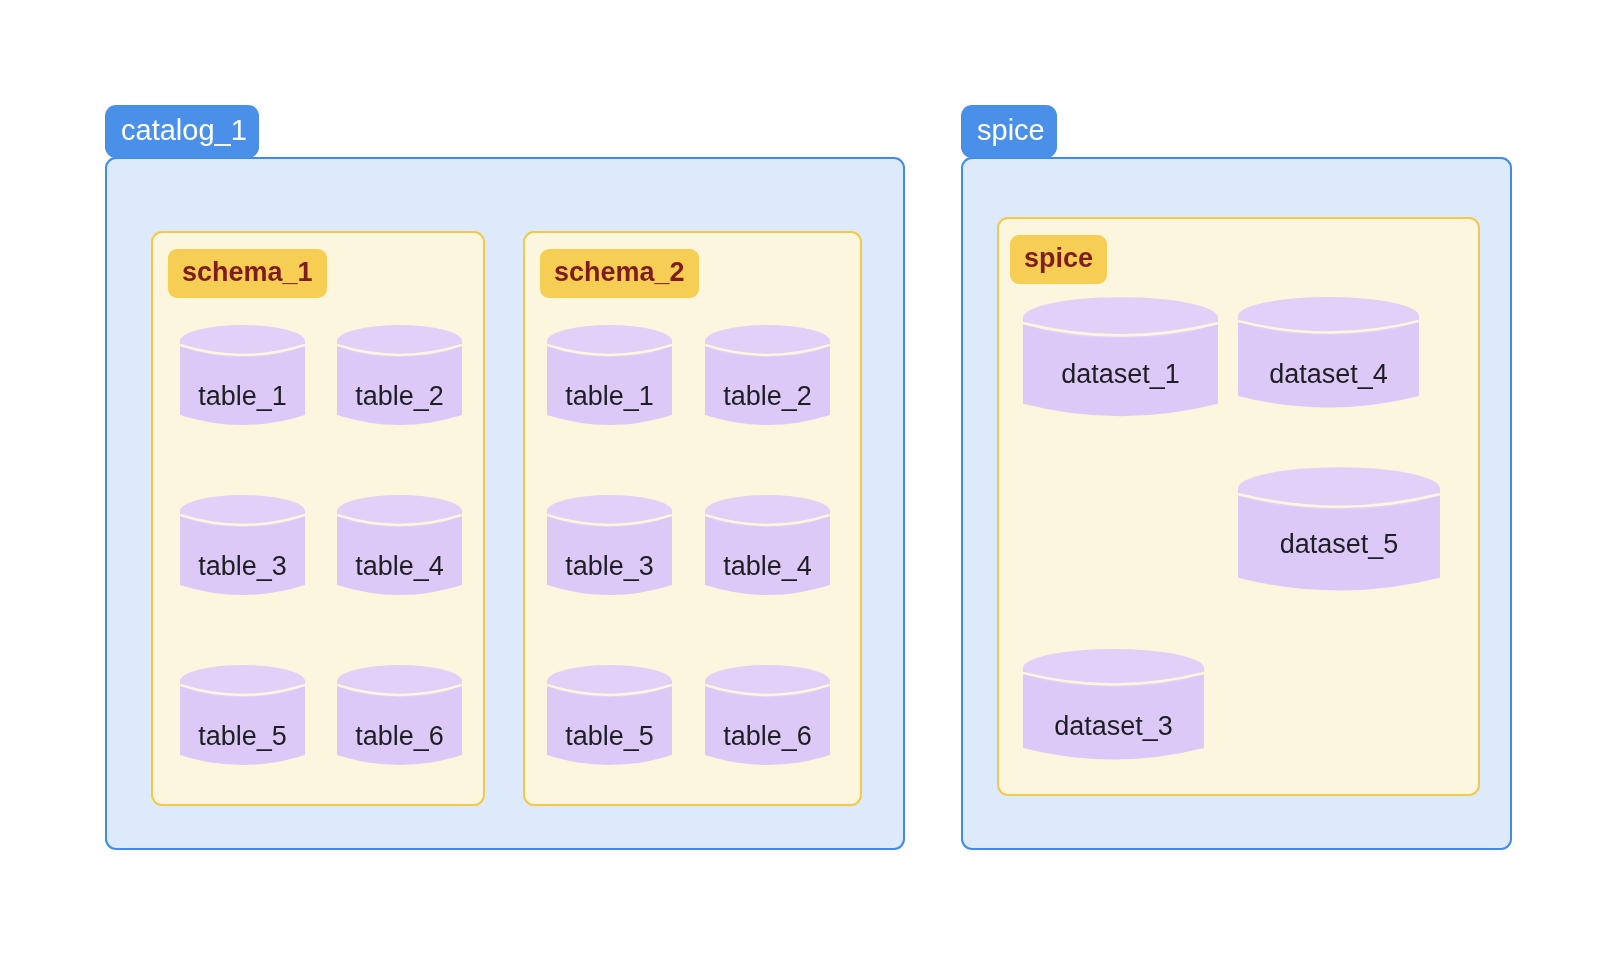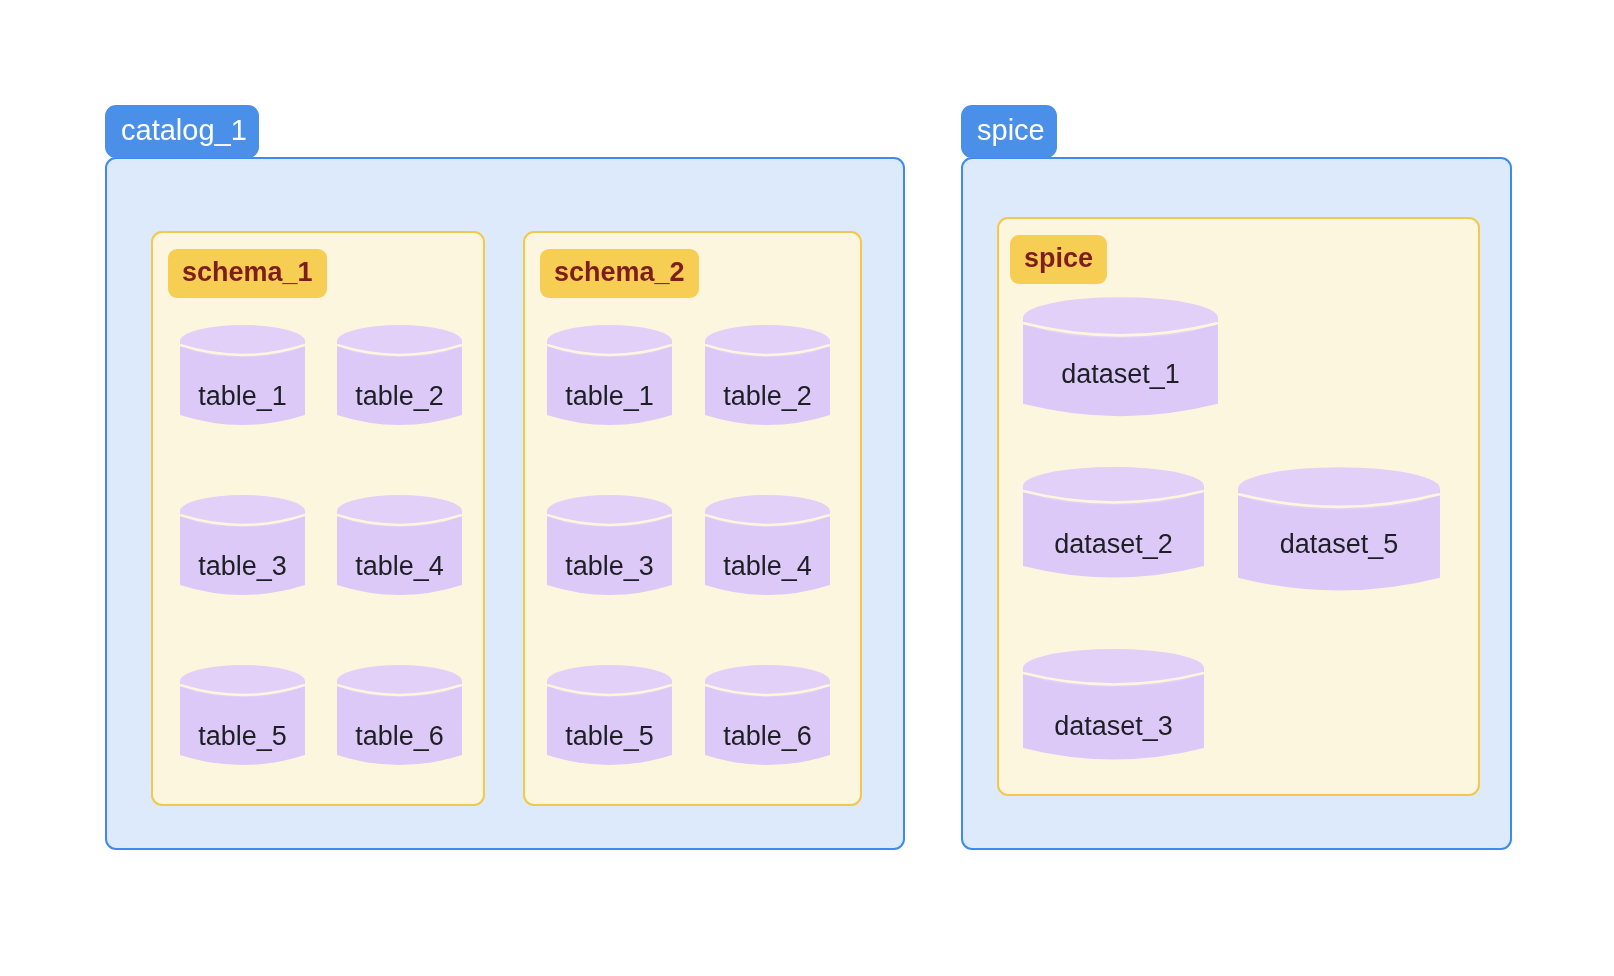--- a/index.html
+++ b/index.html
@@ -231,29 +231,29 @@
 
         <div class="cylinder" style="left:24px; top:76px; width:195px; height:122px;">
           <svg class="cyl-svg" viewBox="0 0 181 122" preserveAspectRatio="none">
             <path d="M0,21 L0,101 Q90.5,124 181,101 L181,21 Z" fill="#ddc9f7"></path>
             <ellipse cx="90.5" cy="21" rx="90.5" ry="19" fill="#e2d0f9"></ellipse>
             <path d="M0,26 Q90.5,49 181,26" fill="none" stroke="#fdf6de" stroke-width="2.5"></path>
           </svg>
           <div class="cyl-label" style="top:66px;">dataset_1</div>
         </div>
 
-
-        <div class="cylinder" style="left:24px; top:246px; width:181px; height:122px;">
-          <svg class="cyl-svg" viewBox="0 0 181 122" preserveAspectRatio="none">
-            <path d="M0,21 L0,101 Q90.5,124 181,101 L181,21 Z" fill="#ddc9f7"></path>
-            <ellipse cx="90.5" cy="21" rx="90.5" ry="19" fill="#e2d0f9"></ellipse>
-            <path d="M0,26 Q90.5,49 181,26" fill="none" stroke="#fdf6de" stroke-width="2.5"></path>
-          </svg>
-          <div class="cyl-label" style="top:66px;">dataset_2</div>
-        </div>
+        <div class="cylinder" style="left:239px; top:76px; width:181px; height:122px;">
+          <svg class="cyl-svg" viewBox="0 0 181 122" preserveAspectRatio="none">
+            <path d="M0,21 L0,101 Q90.5,124 181,101 L181,21 Z" fill="#ddc9f7"></path>
+            <ellipse cx="90.5" cy="21" rx="90.5" ry="19" fill="#e2d0f9"></ellipse>
+            <path d="M0,26 Q90.5,49 181,26" fill="none" stroke="#fdf6de" stroke-width="2.5"></path>
+          </svg>
+          <div class="cyl-label" style="top:66px;">dataset_4</div>
+        </div>
+
 
         <div class="cylinder" style="left:239px; top:246px; width:202px; height:122px;">
           <svg class="cyl-svg" viewBox="0 0 181 122" preserveAspectRatio="none">
             <path d="M0,21 L0,101 Q90.5,124 181,101 L181,21 Z" fill="#ddc9f7"></path>
             <ellipse cx="90.5" cy="21" rx="90.5" ry="19" fill="#e2d0f9"></ellipse>
             <path d="M0,26 Q90.5,49 181,26" fill="none" stroke="#fdf6de" stroke-width="2.5"></path>
           </svg>
           <div class="cyl-label" style="top:66px;">dataset_5</div>
         </div>
 

